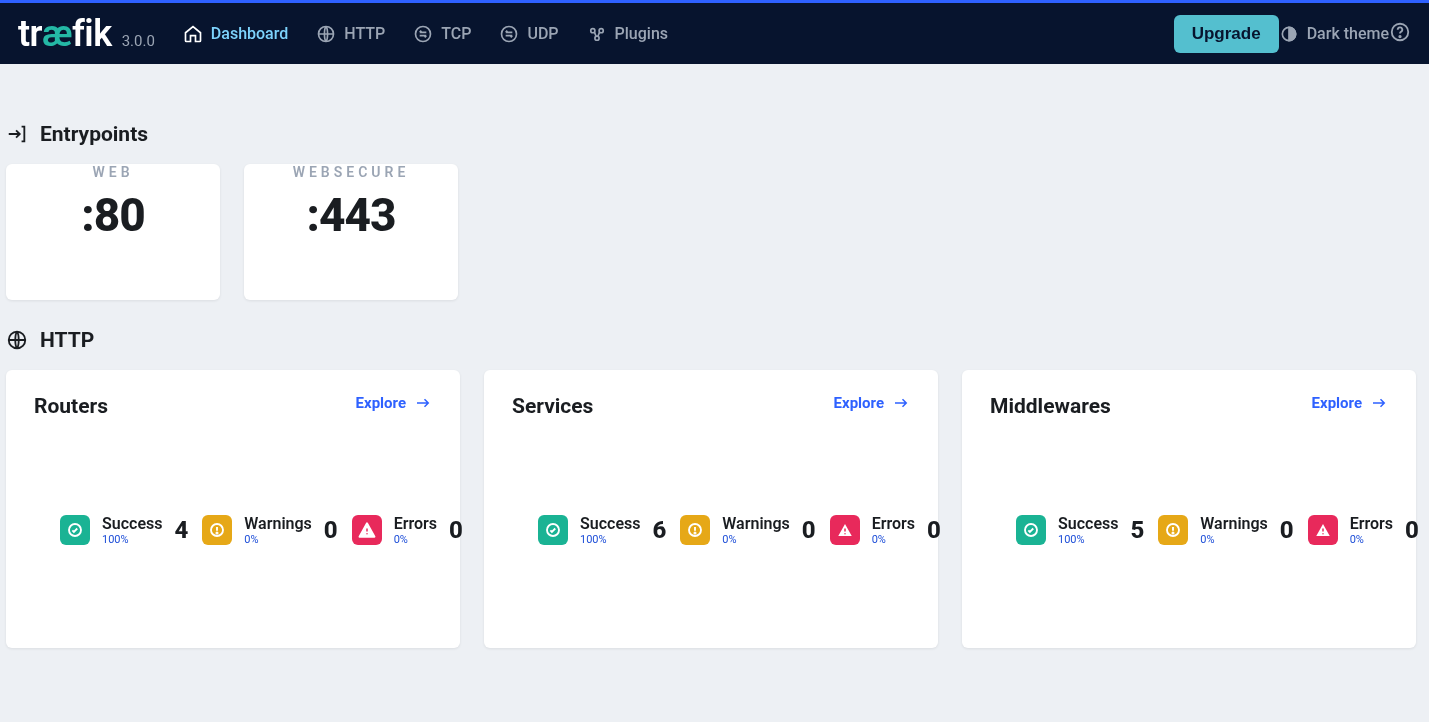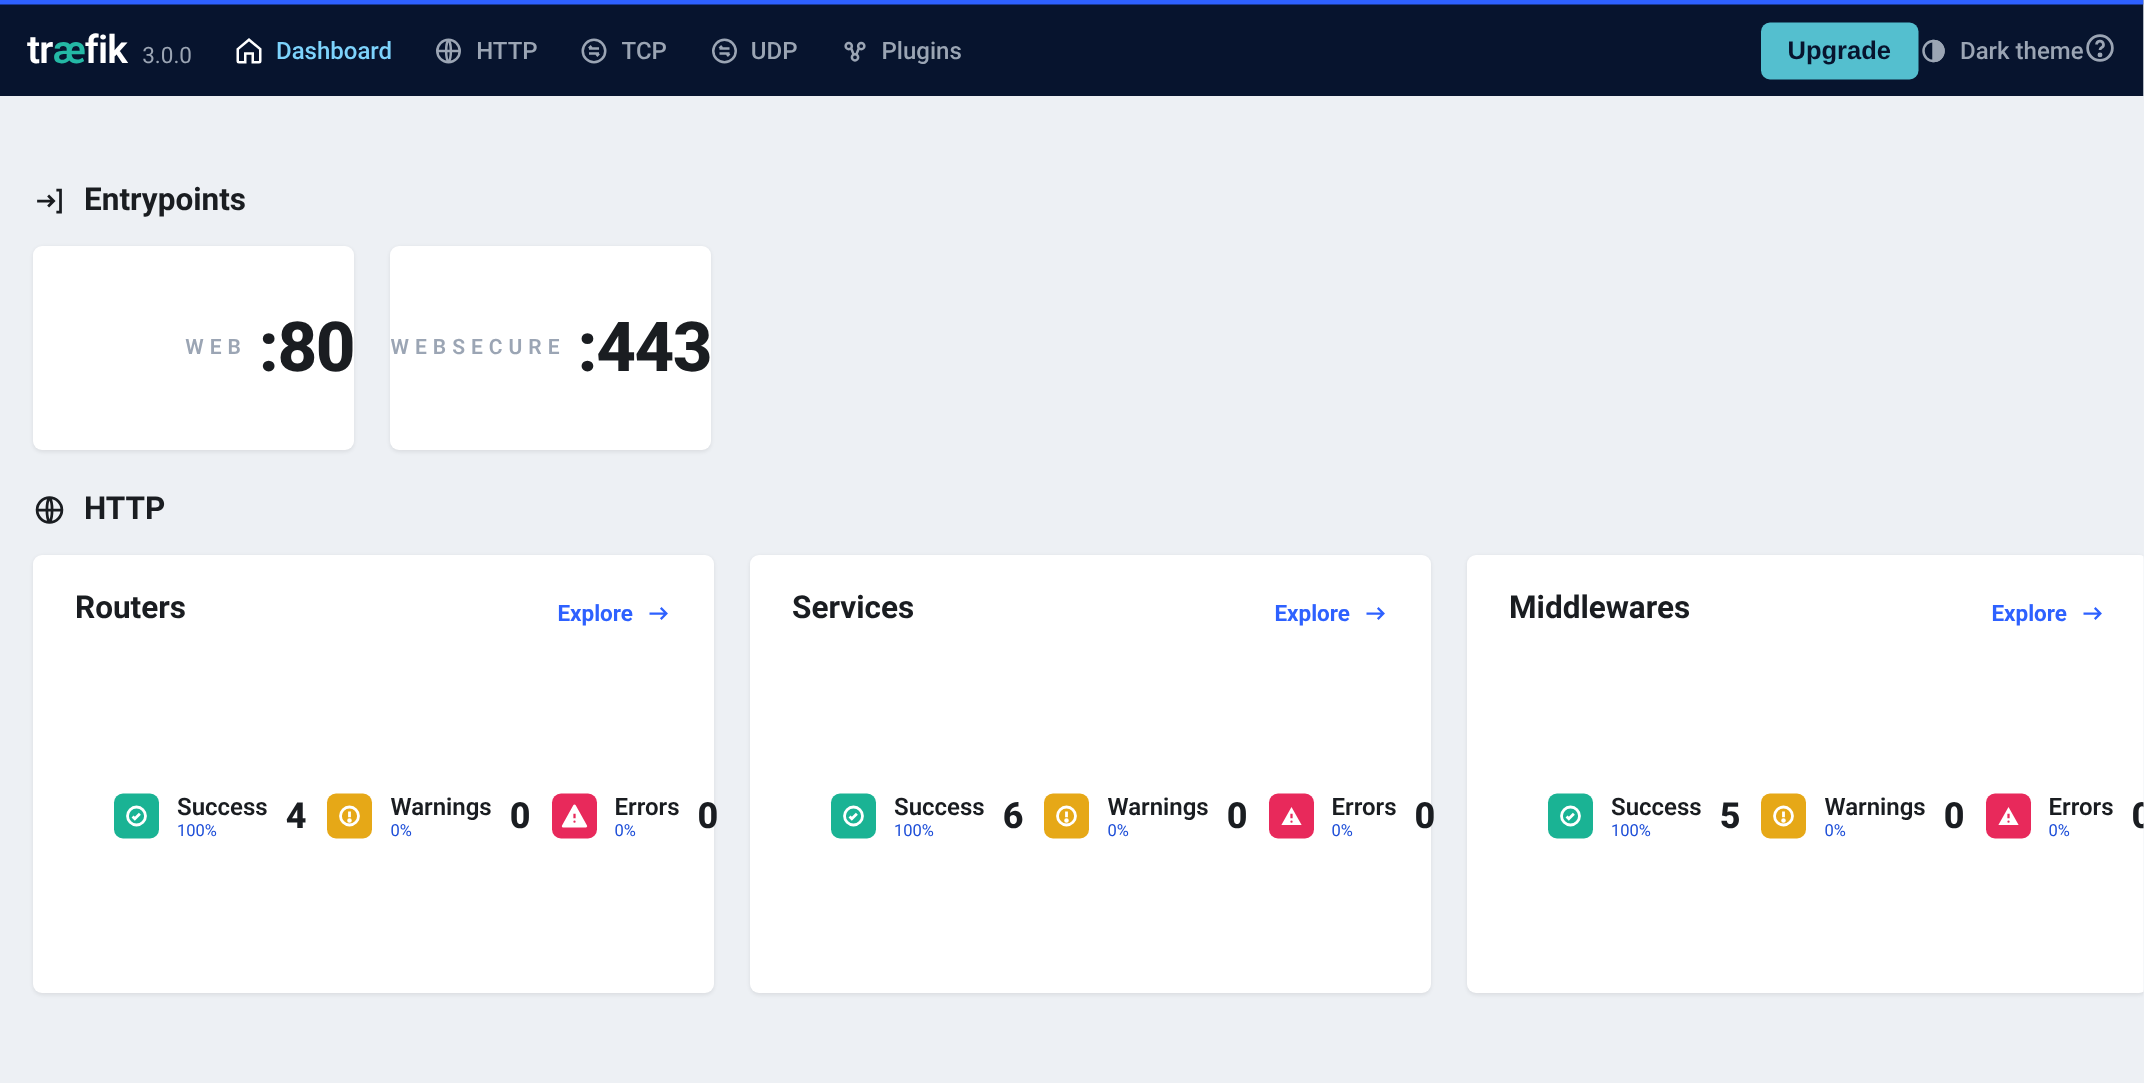--- a/index.html
+++ b/index.html
@@ -19,21 +19,21 @@
   color: #fff;
 }
 .logo {
   display: flex;
   align-items: baseline;
   gap: 10px;
   margin-right: 28px;
 }
 .logo .brand {
   font-weight: 600;
-  font-size: 26px;
+  font-size: 36px;
   letter-spacing: -0.5px;
   color: #fff;
 }
 .logo .brand .ae { color: #24b8a5; }
 .logo .ver { color: #9ba5b4; font-size: 15px; }
 .nav { display: flex; align-items: center; gap: 28px; }
 .nav-item {
   display: flex; align-items: center; gap: 8px;
   color: #9ba5b4; font-size: 16px; font-weight: 500;
   cursor: pointer;
@@ -46,54 +46,54 @@
   background: #54bfcf;
   color: #07142e;
   font-weight: 700;
   font-size: 17px;
   padding: 9px 18px;
   border-radius: 6px;
   border: none;
   cursor: pointer;
 }
 .help-icon { color: #9ba5b4; }
-.content { padding: 30px 10px 40px 22px; }
+.content { padding: 30px 10px 40px 6px; }
 .section-header {
   display: flex; align-items: center; gap: 12px;
   font-size: 21px; font-weight: 700; color: #1a1d21;
   margin: 28px 0 18px 0;
 }
 .section-header svg { width: 22px; height: 22px; }
 .entrypoints-row { display: flex; gap: 24px; }
 .ep-card {
   background: #fff;
   border-radius: 6px;
   box-shadow: 0 1px 3px rgba(0,0,0,0.08);
   width: 214px;
   height: 136px;
-  display: flex; flex-direction: row;
-  align-items: center; justify-content: flex-end;
+  display: flex; flex-direction: column;
+  align-items: center; justify-content: flex-start;
   gap: 8px;
 }
 .ep-name {
   color: #9ba5b4; font-size: 14px; font-weight: 600;
   letter-spacing: 4px;
 }
 .ep-port { font-size: 46px; font-weight: 800; letter-spacing: -1px; }
 .cards-row { display: flex; gap: 24px; }
 .stat-card {
   background: #fff;
   border-radius: 6px;
   box-shadow: 0 1px 3px rgba(0,0,0,0.08);
   width: 454px;
   padding: 24px 28px 28px 28px;
 }
 .stat-head {
-  display: flex; justify-content: space-between; align-items: flex-end;
-  margin-bottom: 36px;
+  display: flex; justify-content: space-between; align-items: flex-start;
+  margin-bottom: 22px;
 }
 .stat-title { font-size: 21px; font-weight: 700; }
 .explore {
   color: #2e61ff; font-weight: 700; font-size: 15px;
   display: flex; align-items: center; gap: 8px; cursor: pointer;
 }
 .explore svg { width: 18px; height: 18px; stroke: #2e61ff; }
 .stat-body { display: flex; align-items: center; gap: 26px; }
 .donut { width: 180px; height: 180px; position: relative; }
 .donut svg { width: 100%; height: 100%; }

